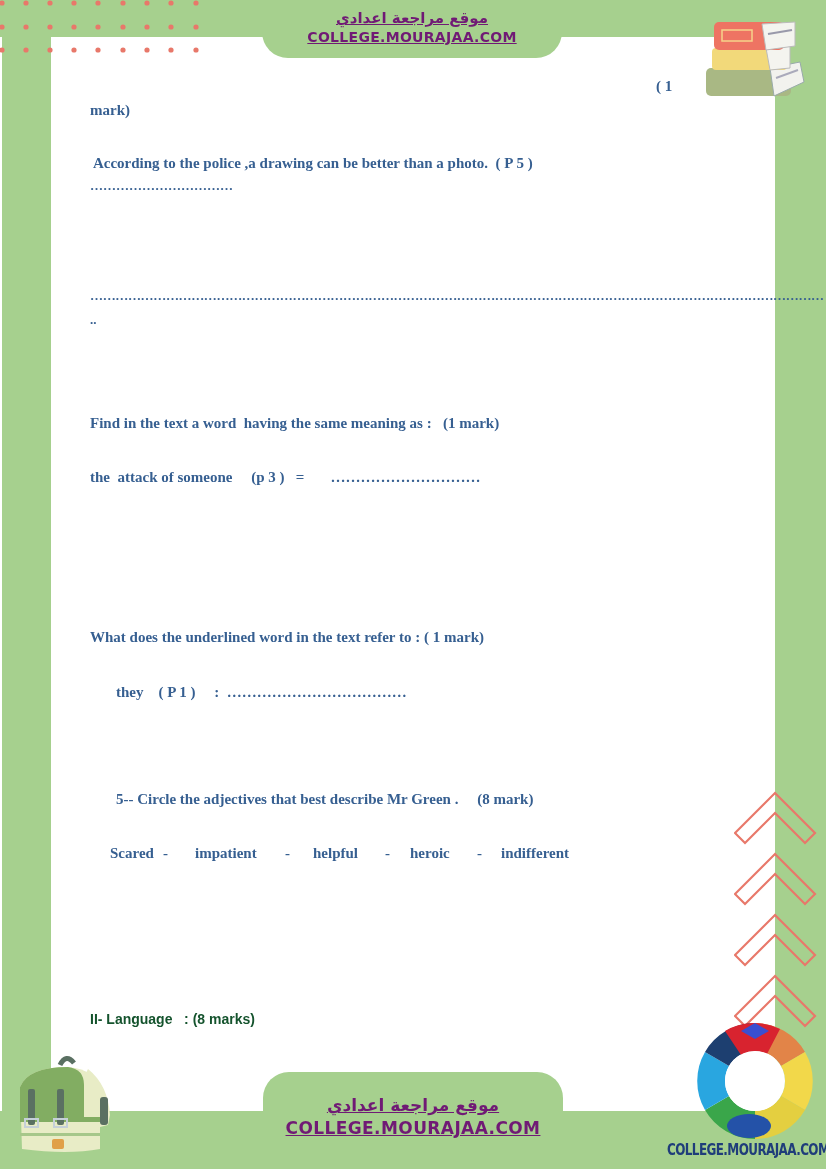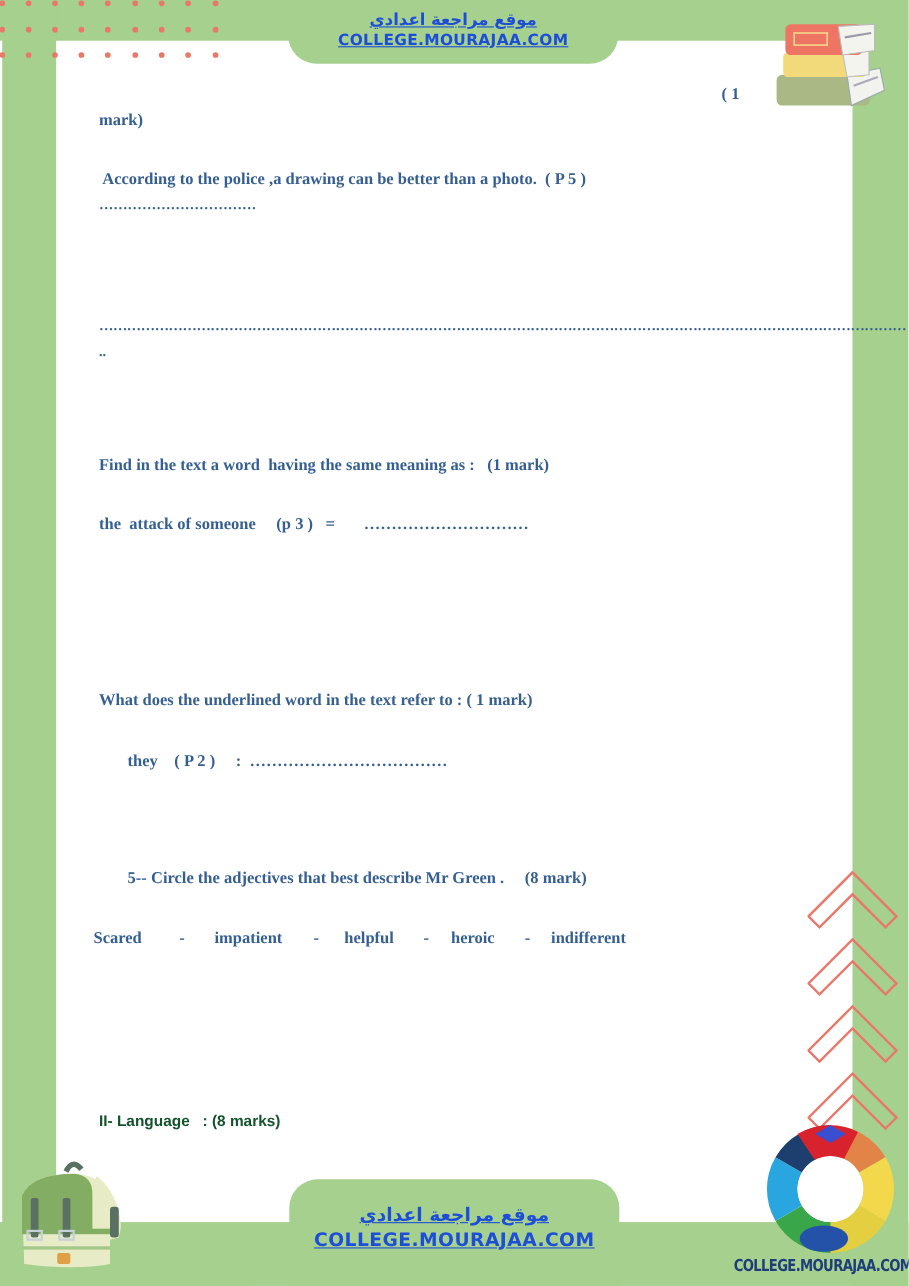--- a/index.html
+++ b/index.html
@@ -8,21 +8,21 @@
       background: #ffffff;
       font-family: "Liberation Serif", "DejaVu Serif", serif;
     }
     .green { background: #a6d08e; position: absolute; }
     #top-band { left: 0; top: 0; width: 826px; height: 37px; }
     #left-border { left: 2px; top: 0; width: 49px; height: 1169px; }
     #right-border { left: 775px; top: 0; width: 51px; height: 1169px; }
     #bottom-band { left: 0; top: 1111px; width: 826px; height: 58px; }
 
     .tab {
-      position: absolute; background: #a6d08e; color: #1d4ed8;
+      position: absolute; background: #a6d08e; color: #701a75;
       text-align: center; font-family: "DejaVu Sans", sans-serif;
       font-weight: bold;
     }
     #header-tab {
       left: 262px; top: 0; width: 300px; height: 58px;
       border-radius: 0 0 26px 26px;
     }
     #header-tab .ar { font-size: 15px; margin-top: 9px; text-decoration: underline; line-height: 18px; }
     #header-tab .en { font-size: 14px; text-decoration: underline; line-height: 20px; letter-spacing: 0.3px; }
     #footer-tab {
@@ -112,26 +112,26 @@
 <div class="txt" style="left:90px; top:154px;"> According to the police ,a drawing can be better than a photo.  ( P 5 )</div>
 <div class="txt" style="left:90px; top:177px; font-size:13px;">……………………………</div>
 
 <div class="txt" style="left:90px; top:287px; font-size:13px; letter-spacing:-0.35px;">…………………………………………………………………………………………………………………………………………………………</div>
 <div class="txt" style="left:90px; top:311px; font-size:13px;">..</div>
 
 <div class="txt" style="left:90px; top:414px;">Find in the text a word  having the same meaning as :   (1 mark)</div>
 <div class="txt" style="left:90px; top:468px;">the  attack of someone     (p 3 )   =       …………………………</div>
 
 <div class="txt" style="left:90px; top:628px;">What does the underlined word in the text refer to : ( 1 mark)</div>
-<div class="txt" style="left:116px; top:683px;">they    ( P 2 )     :  ………………………………</div>
+<div class="txt" style="left:116px; top:683px;">they    ( P 1 )     :  ………………………………</div>
 
 <div class="txt" style="left:116px; top:790px;">5-- Circle the adjectives that best describe Mr Green .     (8 mark)</div>
 
 <div>
-  <div class="txt" style="left:85px; top:844px;">Scared</div>
+  <div class="txt" style="left:110px; top:844px;">Scared</div>
   <div class="txt" style="left:163px; top:844px;">-</div>
   <div class="txt" style="left:195px; top:844px;">impatient</div>
   <div class="txt" style="left:285px; top:844px;">-</div>
   <div class="txt" style="left:313px; top:844px;">helpful</div>
   <div class="txt" style="left:385px; top:844px;">-</div>
   <div class="txt" style="left:410px; top:844px;">heroic</div>
   <div class="txt" style="left:477px; top:844px;">-</div>
   <div class="txt" style="left:501px; top:844px;">indifferent</div>
 </div>
 

